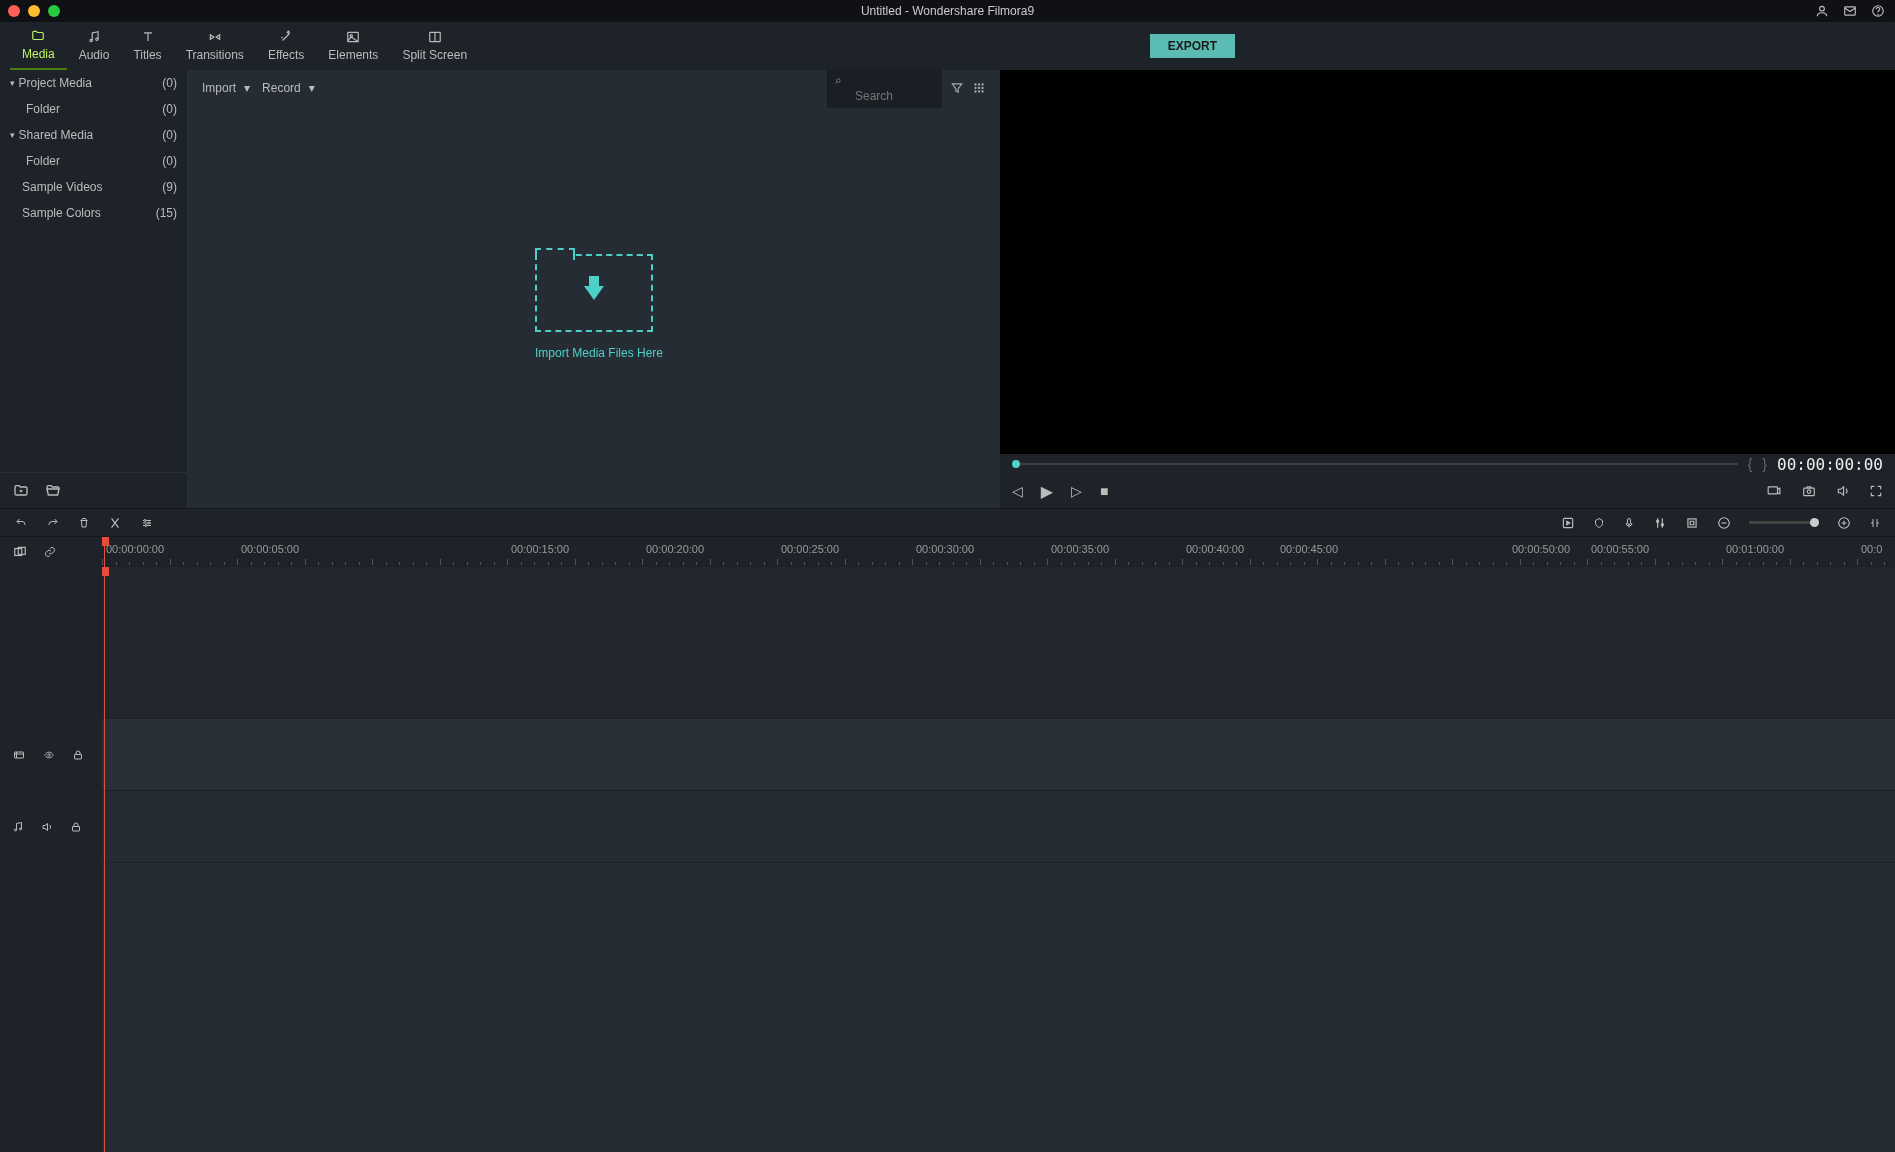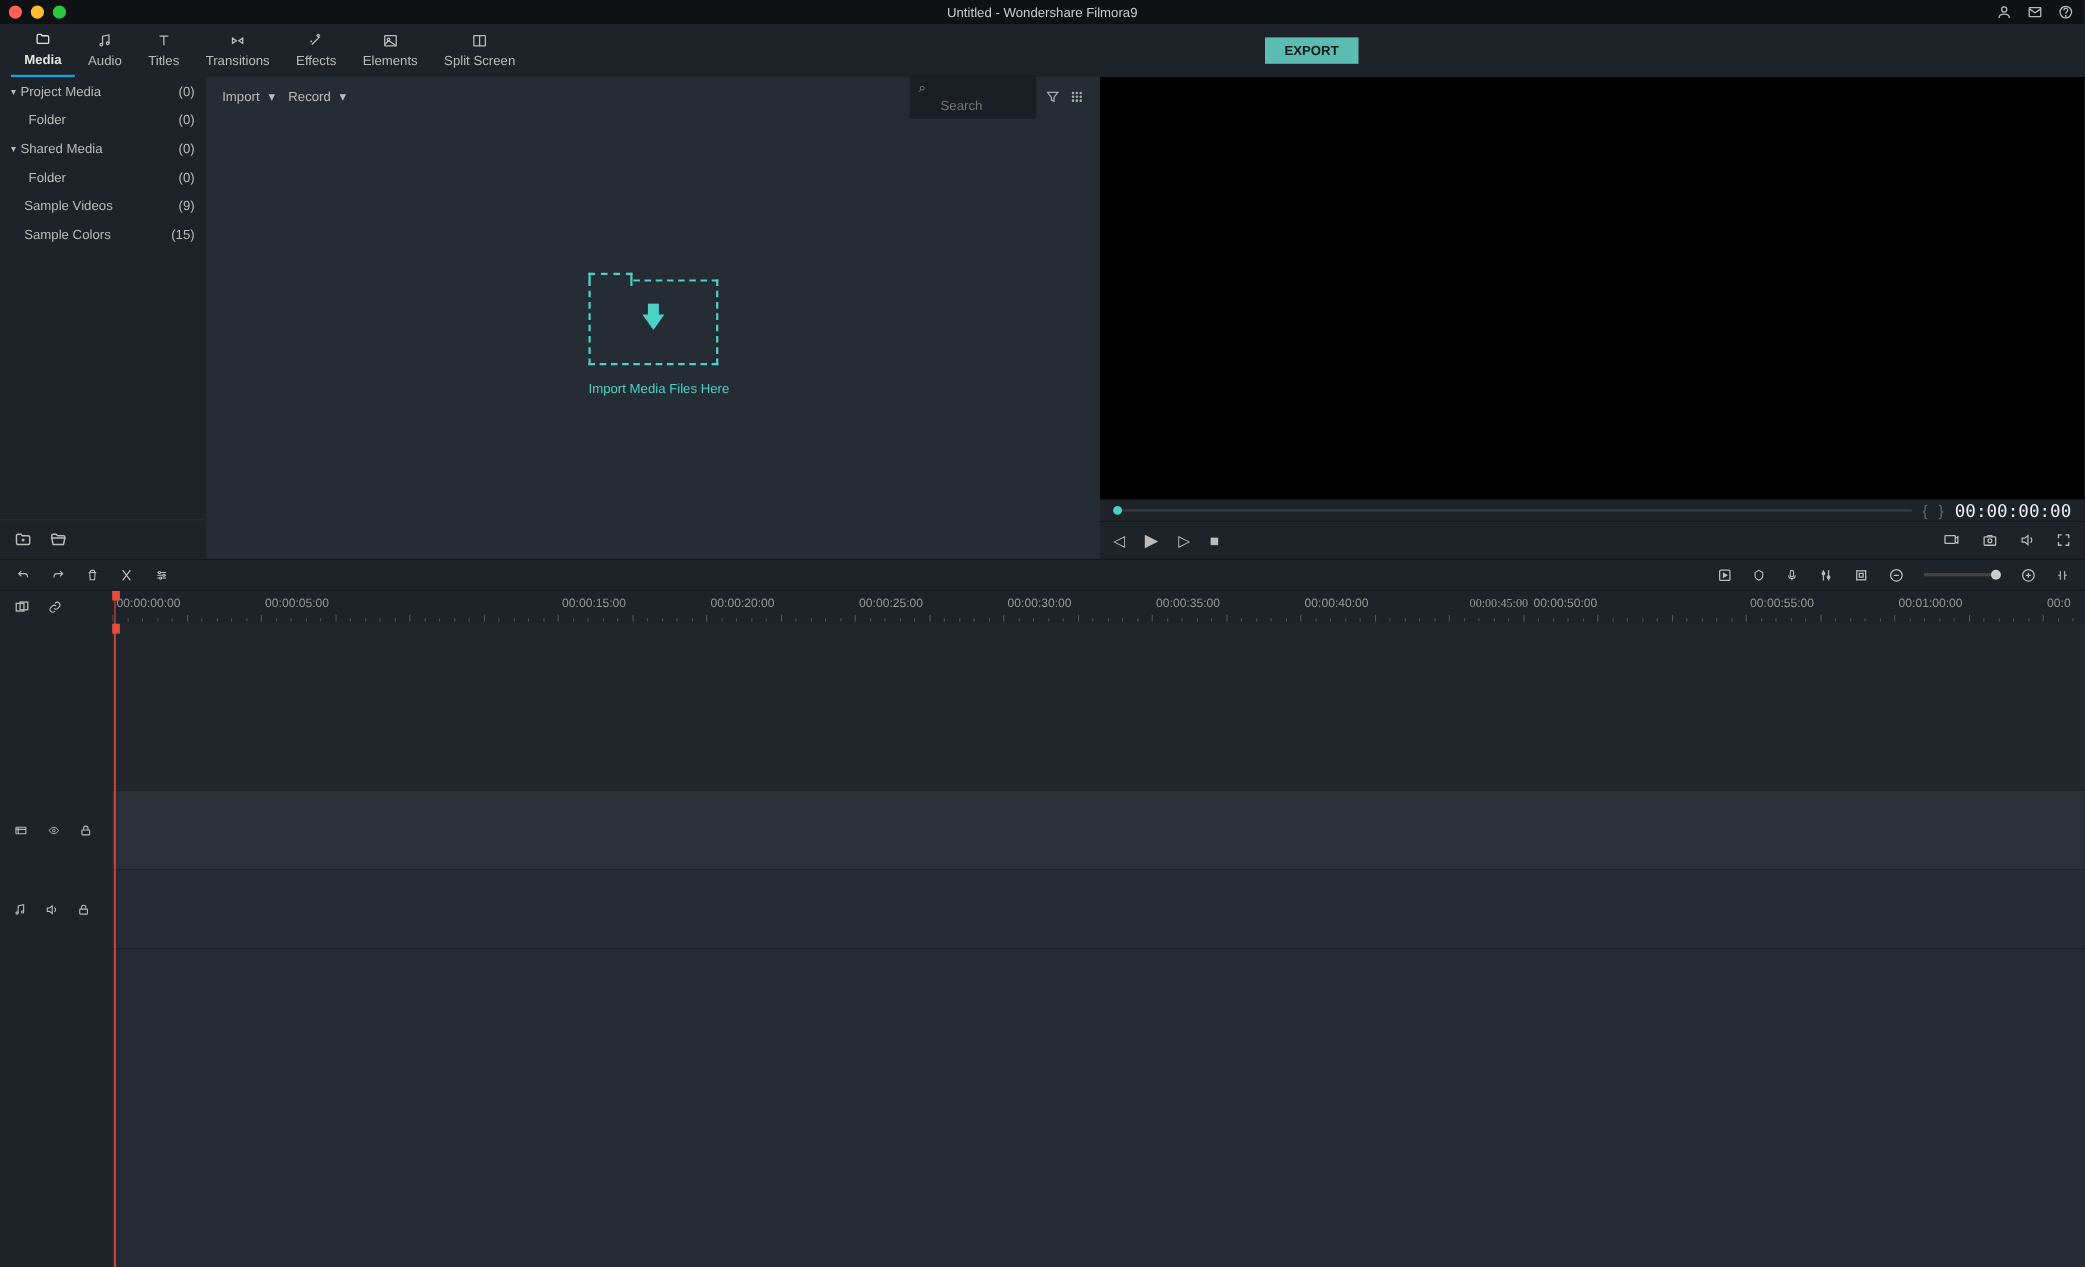--- a/index.html
+++ b/index.html
@@ -11,21 +11,21 @@
 .tl { width:12px; height:12px; border-radius:50%; }
 .tl.red { background:#ff5f57; }
 .tl.yel { background:#febc2e; }
 .tl.grn { background:#28c840; }
 .title { position:absolute; left:50%; transform:translateX(-50%); color:#ccc; font-size:12px; }
 .title-right { position:absolute; right:10px; display:flex; gap:14px; color:#999; font-size:14px; }
 
 
 .tabs { height:48px; background:#1e2329; display:flex; align-items:center; padding:0 10px; position:relative; }
 .tab { display:flex; flex-direction:column; align-items:center; justify-content:center; padding:4px 12px; gap:2px; cursor:pointer; color:#bbb; height:48px; }
-.tab.active { color:#e5e5e5; border-bottom:2px solid #0ea5e9;font-weight:bold; }
+.tab.active { color:#bef264; border-bottom:2px solid #4d7c0f; }
 .tab .ic { font-size:15px; height:16px; }
 .export { position:absolute; right:660px; background:#5bbcb4; color:#1a1a1a; font-weight:600; font-size:12px; padding:5px 18px; border:none; cursor:pointer; }
 
 
 .upper { display:flex; height:438px; }
 .sidebar { width:188px; background:#1e2329; border-right:1px solid #2a2f36; display:flex; flex-direction:column; }
 .side-list { flex:1; }
 .side-item { display:flex; align-items:center; justify-content:space-between; padding:6px 10px; cursor:pointer; color:#bbb; font-size:12px; }
 .side-item .lbl { display:flex; align-items:center; gap:4px; }
 .chev { font-size:9px; }
@@ -560,32 +560,32 @@
         <div class="tick" style="left: 1080px;"></div>
         <div class="tick sm" style="left: 1093.5px;"></div>
         <div class="tick sm" style="left: 1107px;"></div>
         <div class="tick sm" style="left: 1120.5px;"></div>
         <div class="tick sm" style="left: 1134px;"></div>
         <div class="tick" style="left: 1147.5px;"></div>
         <div class="tick sm" style="left: 1161px;"></div>
         <div class="tick sm" style="left: 1174.5px;"></div>
         <div class="tick sm" style="left: 1188px;"></div>
         <div class="tick sm" style="left: 1201.5px;"></div>
-        <div class="mark" style="left: 1234px; font-family: Liberation Serif, serif;">00:00:45:00</div>
+        <div class="mark" style="left: 1178px;">00:00:45:00</div>
         <div class="tick" style="left: 1215px;"></div>
         <div class="tick sm" style="left: 1228.5px;"></div>
         <div class="tick sm" style="left: 1242px;"></div>
         <div class="tick sm" style="left: 1255.5px;"></div>
         <div class="tick sm" style="left: 1269px;"></div>
         <div class="tick" style="left: 1282.5px;"></div>
         <div class="tick sm" style="left: 1296px;"></div>
         <div class="tick sm" style="left: 1309.5px;"></div>
         <div class="tick sm" style="left: 1323px;"></div>
         <div class="tick sm" style="left: 1336.5px;"></div>
-        <div class="mark" style="left: 1292px;">00:00:50:00</div>
+        <div class="mark" style="left: 1410px;">00:00:50:00</div>
         <div class="tick" style="left: 1350px;"></div>
         <div class="tick sm" style="left: 1363.5px;"></div>
         <div class="tick sm" style="left: 1377px;"></div>
         <div class="tick sm" style="left: 1390.5px;"></div>
         <div class="tick sm" style="left: 1404px;"></div>
         <div class="tick" style="left: 1417.5px;"></div>
         <div class="tick sm" style="left: 1431px;"></div>
         <div class="tick sm" style="left: 1444.5px;"></div>
         <div class="tick sm" style="left: 1458px;"></div>
         <div class="tick sm" style="left: 1471.5px;"></div>

